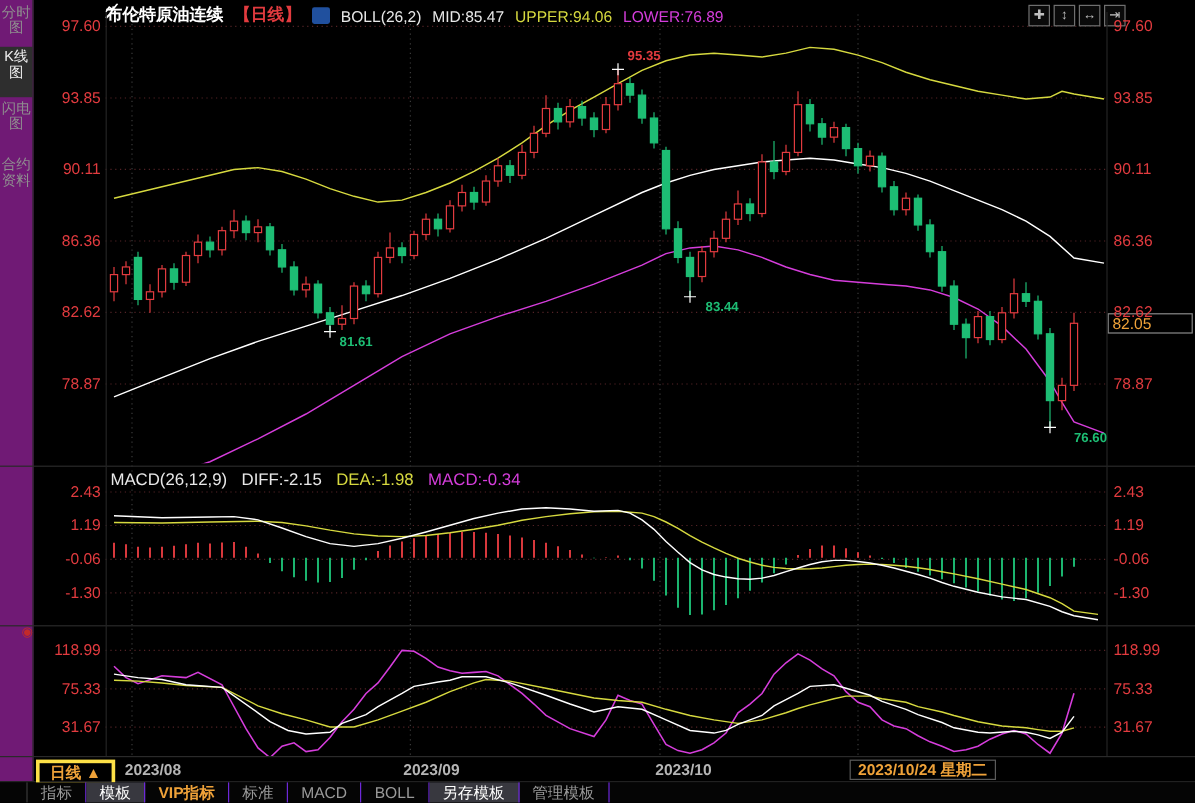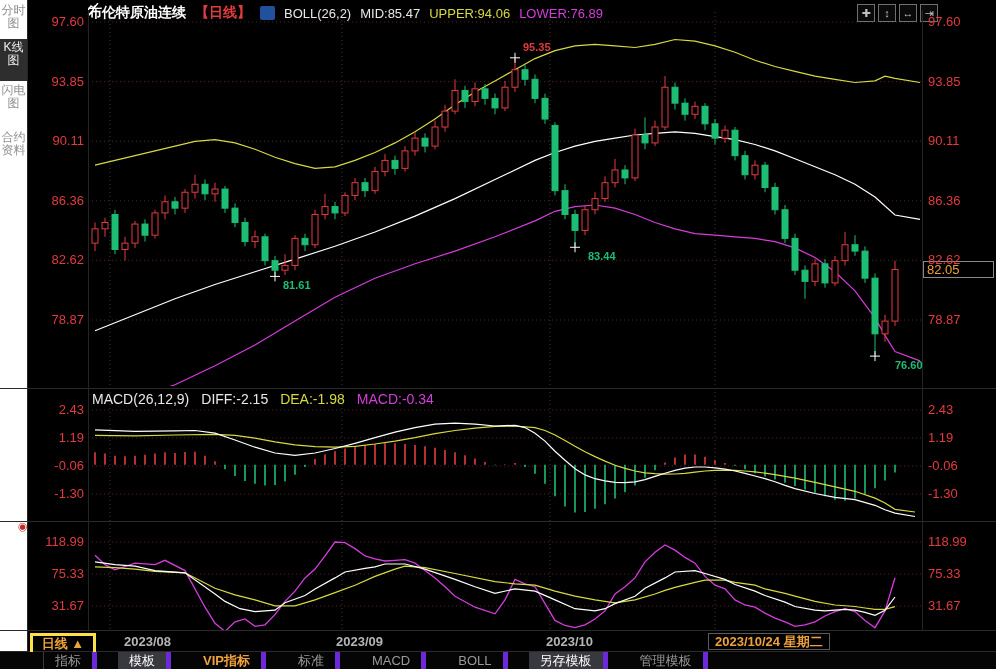--- a/index.html
+++ b/index.html
@@ -1,19 +1,19 @@
 <!DOCTYPE html>
 <html><head>
 <meta charset="utf-8">
 <style>
   html,body{margin:0;padding:0;background:#000;}
   #app{position:relative;width:996px;height:669px;background:#000;overflow:hidden;
        font-family:"Liberation Sans","DejaVu Sans",sans-serif;}
   
-  #sidebar{position:absolute;left:0;top:0;width:27px;height:651px;background:#ffffff;border-right:1px solid #262626;}
+  #sidebar{position:absolute;left:0;top:0;width:27px;height:651px;background:#701a75;border-right:1px solid #262626;}
   .side-item{position:absolute;left:0;width:27px;color:#8f8f8f;font-size:12px;line-height:13px;
              text-align:center;word-break:break-all;padding-top:2px;cursor:pointer;}
   .side-item.active{background:#2e2e2e;color:#efefef;}
   
   #topbar{position:absolute;left:88px;top:3px;height:20px;display:flex;align-items:center;gap:9px;white-space:nowrap;}
   .t-title{color:#fff;font-size:14px;font-weight:bold;}
   .t-tag{color:#e23b3f;font-size:14px;font-weight:bold;}
   .t-ind,.t-mid{color:#e8e8e8;font-size:13px;}
   .t-upper{color:#d6d93f;font-size:13px;}
   .t-lower{color:#d53ddb;font-size:13px;}
@@ -39,21 +39,21 @@
   .vsep{position:absolute;top:10px;height:620px;width:1px;background:#242424;}
   
   #period-box{position:absolute;left:30px;top:633px;width:60px;height:16px;border:3px solid #fde047;
               color:#efa239;font-size:13px;font-weight:bold;text-align:center;line-height:16px;cursor:pointer;}
   .month-lb{position:absolute;top:634px;color:#b5b5b5;font-size:13px;font-weight:bold;}
   #date-box{position:absolute;left:708px;top:633px;height:15px;border:1px solid #5a5a5a;color:#efa239;
             font-size:13px;font-weight:bold;line-height:15px;padding:0 6px;}
   
   #toolbar{position:absolute;left:0;top:652px;width:996px;height:17px;background:#050505;display:flex;
            align-items:stretch;padding-left:22px;box-sizing:border-box;}
-  .tb-item{color:#9a9a9a;font-size:13px;line-height:17px;padding:0 11px;border-right:5px solid #6d28d9;cursor:pointer;white-space:nowrap;margin-left:21px;}
+  .tb-item{color:#9a9a9a;font-size:13px;line-height:17px;padding:0 11px;border-right:1px solid #6d28d9;cursor:pointer;white-space:nowrap;}
   .tb-item:first-child{border-left:1px solid #3a3a3a;}
   .tb-item.active{background:#38383f;color:#fff;}
   .tb-item.vip{color:#efa239;font-weight:bold;}
   #panel-ico{position:absolute;left:18px;top:520px;color:#c22a2a;font-size:11px;}
   svg{position:absolute;left:0;top:0;}
 </style>
 </head>
 <body>
 
 <div id="app">
@@ -395,21 +395,21 @@
 
   <div class="hsep" style="top:388px"></div>
   <div class="hsep" style="top:521px"></div>
   <div class="hsep" style="top:630px"></div>
   <div class="hsep" style="top:651px"></div>
   <div class="vsep" style="left:88px"></div>
   <div class="vsep" style="left:922px"></div>
 
   <div id="period-box">日线 ▲</div>
   <div id="months">
-      <div class="month-lb" style="left: 124px;">2023/08</div>
+      <div class="month-lb" style="left: 104px;">2023/08</div>
       <div class="month-lb" style="left: 336px;">2023/09</div>
       <div class="month-lb" style="left: 546px;">2023/10</div>
     </div>
   <div id="date-box">2023/10/24 星期二</div>
 
   <div id="toolbar">
       <div class="tb-item ">指标</div>
       <div class="tb-item active">模板</div>
       <div class="tb-item vip">VIP指标</div>
       <div class="tb-item ">标准</div>

